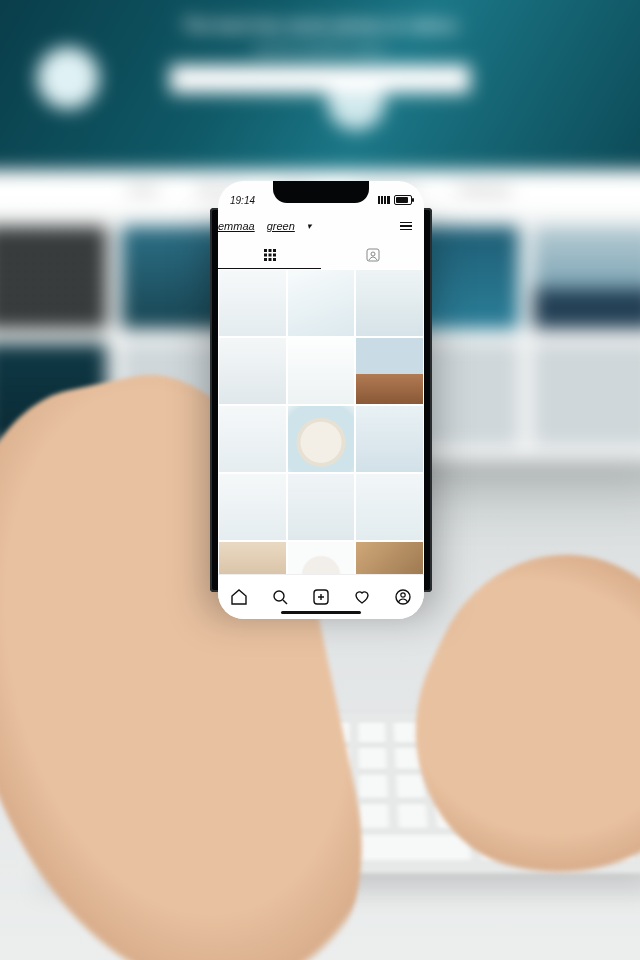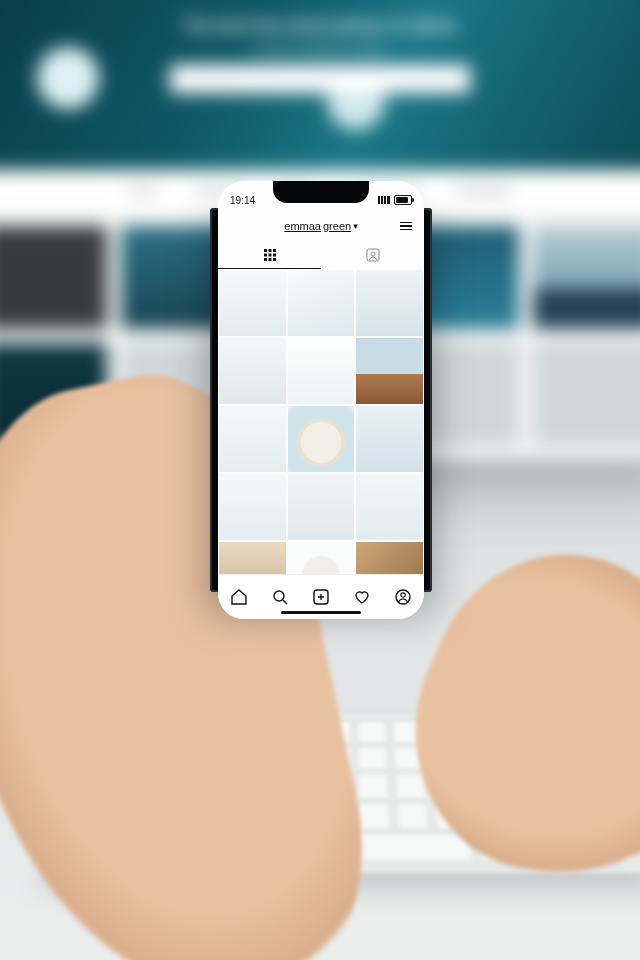--- a/index.html
+++ b/index.html
@@ -27,31 +27,31 @@
   
   .keyboard{position:absolute;bottom:60px;left:80px;width:520px;height:200px;background:#e7e9e9;border-radius:10px 10px 4px 4px;filter:blur(2.5px);transform:perspective(900px) rotateX(46deg);box-shadow:0 20px 30px rgba(0,0,0,.15);display:grid;grid-template-rows:repeat(5,1fr);gap:6px;padding:14px;}
   .krow{display:grid;grid-template-columns:repeat(14,1fr);gap:6px;}
   .key{background:#f7f8f8;border-radius:4px;border:1px solid #d9dcdc;}
 
   
   .hand-l{position:absolute;left:-30px;bottom:-40px;width:360px;height:620px;background:radial-gradient(ellipse at 60% 45%,#e8c1a0 0 55%,#d9ae8c 70%,transparent 72%);border-radius:50% 40% 30% 60%;transform:rotate(-12deg);filter:blur(2px);}
   .hand-r{position:absolute;right:-80px;bottom:80px;width:300px;height:320px;background:radial-gradient(ellipse at 40% 50%,#e8c1a0 0 55%,#d9ae8c 70%,transparent 72%);border-radius:45% 55% 50% 50%;transform:rotate(25deg);filter:blur(2px);}
 
   
-  .phone{position:absolute;left:210px;top:208px;width:222px;height:384px;background:#050607;border-radius:4px;box-shadow:0 20px 40px rgba(0,0,0,.35), inset 0 0 0 2px #2a2d2f;display:flex;align-items:center;justify-content:center;}
+  .phone{position:absolute;left:210px;top:208px;width:222px;height:384px;background:#050607;border-radius:4px;box-shadow:0 20px 40px rgba(0,0,0,.35), inset 0 0 0 2px #2a2d2f;display:flex;align-items:center;justify-content:center;font-style:italic;}
   .screen{position:relative;width:206px;height:438px;background:#fefefe;border-radius:26px;overflow:hidden;}
   .notch{position:absolute;top:0;left:50%;transform:translateX(-50%);width:96px;height:22px;background:#050607;border-radius:0 0 14px 14px;z-index:5;}
   .status{position:absolute;top:0;left:0;right:0;height:30px;display:flex;align-items:center;justify-content:space-between;padding:4px 12px 0;font-size:10px;color:#111;z-index:4;}
   .status-right{display:flex;gap:4px;align-items:center;}
   .sig{width:12px;height:8px;background:linear-gradient(to right,#111 0 2px,transparent 2px 3px,#111 3px 5px,transparent 5px 6px,#111 6px 8px,transparent 8px 9px,#111 9px 12px);}
   .batt{width:16px;height:8px;border:1px solid #111;border-radius:2px;position:relative;}
   .batt:after{content:"";position:absolute;right:-3px;top:2px;width:2px;height:4px;background:#111;border-radius:1px;}
   .batt:before{content:"";position:absolute;left:1px;top:1px;bottom:1px;width:12px;background:#111;border-radius:1px;}
 
-  .profile-head{position:absolute;top:30px;left:0;right:0;height:30px;display:flex;align-items:center;justify-content:center;gap:2px;font-size:11px;color:#111;}
+  .profile-head{position:absolute;top:30px;left:0;right:0;height:30px;display:flex;align-items:center;justify-content:flex-start;gap:12px;font-size:11px;color:#111;}
   .chev{font-size:9px;}
   .menu-icon{position:absolute;right:12px;display:flex;flex-direction:column;gap:2px;}
   .menu-icon span{width:12px;height:1.5px;background:#111;}
 
   .view-tabs{position:absolute;top:60px;left:0;right:0;height:28px;display:flex;border-bottom:1px solid #eee;}
   .vtab{flex:1;display:flex;align-items:center;justify-content:center;}
   .vtab.active{border-bottom:1.5px solid #111;}
   .grid-ico{width:12px;height:12px;}
 
   .feed{position:absolute;top:88px;left:0;right:0;bottom:44px;overflow:hidden;}

